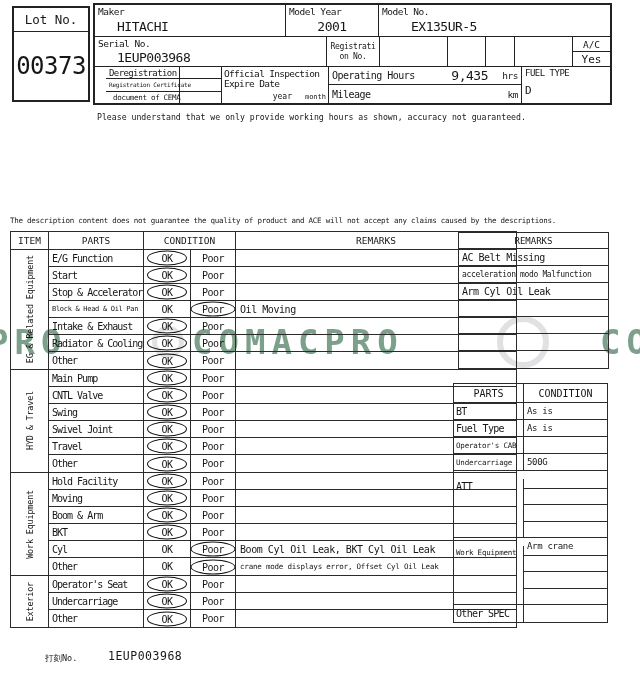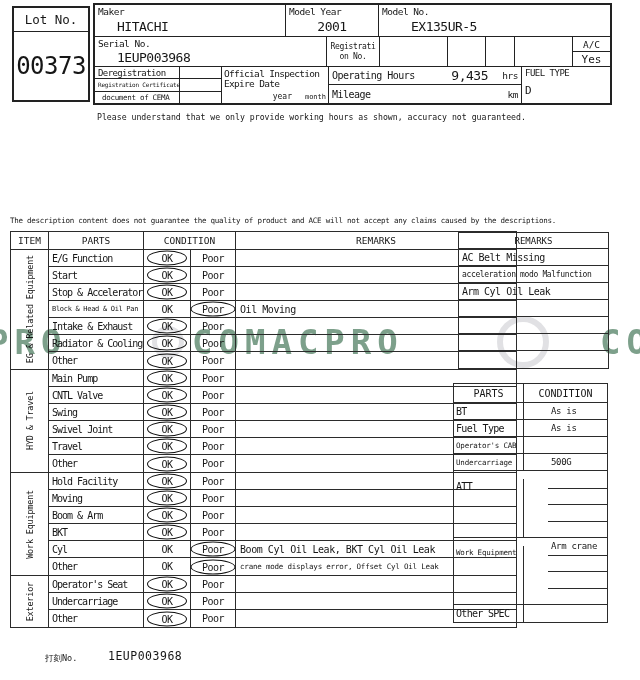--- a/index.html
+++ b/index.html
@@ -33,21 +33,21 @@
   .br{border-right:1px solid #222;}
   .lab{position:absolute;top:1px;left:3px;font-size:9.5px;letter-spacing:-0.5px;white-space:nowrap;}
   .val{position:absolute;bottom:2px;font-size:13px;letter-spacing:-0.5px;white-space:nowrap;}
   .w-maker{width:191px;} .w-my{width:93px;} .w-mn{flex:1;}
   .w-serial{width:232px;} .w-regno{width:53px;display:flex;align-items:center;justify-content:center;}
   .w-e1{width:68px;} .w-e2{width:38px;} .w-e3{width:29px;} .w-e4{width:58px;}
   .w-ac{flex:1;display:flex;flex-direction:column;}
   .regno-txt{font-size:8px;line-height:1.15;text-align:center;letter-spacing:-0.3px;}
   .acc{height:15px;border-bottom:1px solid #222;display:flex;align-items:center;justify-content:center;font-size:9.5px;}
   .yesc{flex:1;display:flex;align-items:center;justify-content:center;font-size:11px;}
-  .lblcol{width:85px;border-right:1px solid #222;display:flex;flex-direction:column;}
+  .lblcol{width:85px;border-right:1px solid #222;display:flex;flex-direction:column;padding-left:11px;}
   .lblrow{flex:1;display:flex;align-items:center;padding-left:3px;white-space:nowrap;}
   .lblrow + .lblrow{border-top:1px solid #222;}
   .f-dereg{font-size:9px;letter-spacing:-0.6px;}
   .f-regcert{font-size:6px;letter-spacing:-0.2px;}
   .f-cema{font-size:7.5px;letter-spacing:-0.3px;padding-left:7px;}
   .empcol{width:42px;border-right:1px solid #222;display:flex;flex-direction:column;}
   .erow{flex:1;} .erow + .erow{border-top:1px solid #222;}
   .offins{width:107px;border-right:1px solid #222;position:relative;}
   .offins .l1{position:absolute;top:1px;left:2px;font-size:9.5px;letter-spacing:-0.7px;white-space:nowrap;}
   .offins .l2{position:absolute;top:11px;left:2px;font-size:9.5px;letter-spacing:-0.7px;white-space:nowrap;}
@@ -95,21 +95,21 @@
         font-size:10px;letter-spacing:-0.5px;white-space:nowrap;}
   .srow:last-child{border-bottom:none;}
   .srow.sm{font-size:8px;letter-spacing:-0.35px;}
 
   
   .sparts{position:absolute;left:453px;top:383px;width:155px;border:1px solid #2b2b2b;z-index:1;}
   .sphead{display:flex;height:19px;border-bottom:1px solid #2b2b2b;font-size:10px;}
   .sphead div{display:flex;align-items:center;justify-content:center;height:100%;}
   .sph1{width:70px;border-right:1px solid #2b2b2b;}
   .sph2{flex:1;}
-  .sprow{display:flex;border-bottom:1px solid #2b2b2b;min-height:17px;gap:24px;}
+  .sprow{display:flex;border-bottom:1px solid #2b2b2b;min-height:17px;}
   .sprow:last-child{border-bottom:none;}
   .spl{width:70px;border-right:1px solid #2b2b2b;display:flex;align-items:center;padding-left:2px;
        font-size:10px;letter-spacing:-0.7px;white-space:nowrap;}
   .spl.smp2{font-size:7.5px;letter-spacing:-0.2px;}
   .spv{flex:1;display:flex;align-items:center;padding-left:3px;font-size:9px;letter-spacing:-0.3px;white-space:nowrap;}
   .sprow.block .spl{align-items:flex-start;padding-top:2px;margin-top:8px;}
   .spsubs{flex:1;display:flex;flex-direction:column;}
   .spsub{height:16.5px;display:flex;align-items:center;padding-left:3px;font-size:9px;letter-spacing:-0.3px;}
   .spsub + .spsub{border-top:1px solid #2b2b2b;}
 

